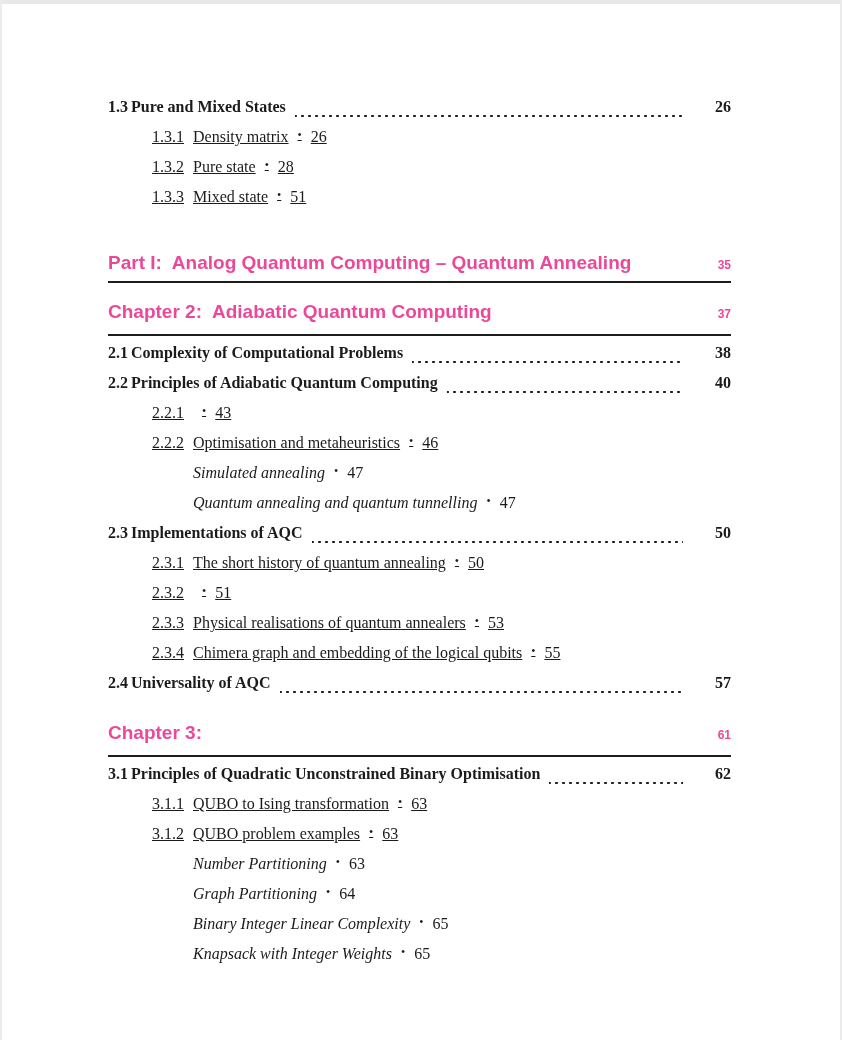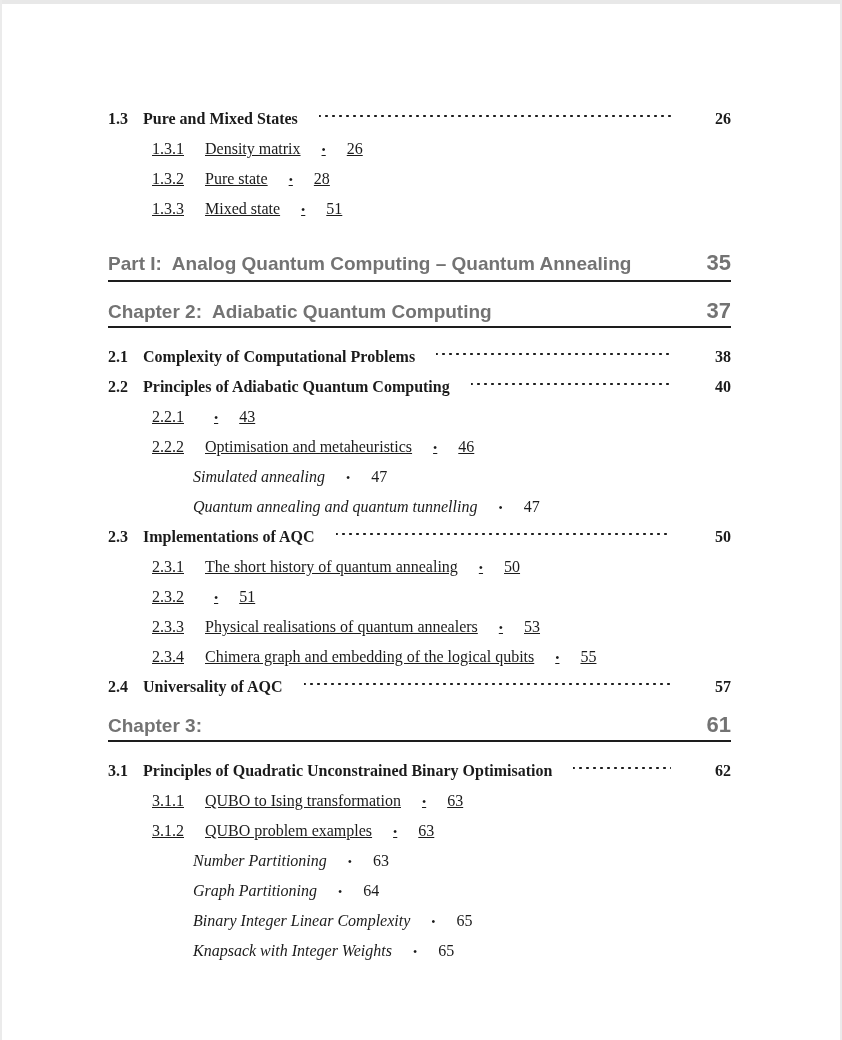--- a/index.html
+++ b/index.html
@@ -11,21 +11,21 @@
     font-family: "Liberation Serif", serif;
     color: #1b1b1b;
     overflow: hidden;
   }
   .edge-top   { position:absolute; top:0; left:0; right:0; height:4px; background:#e8e8e8; }
   .edge-left  { position:absolute; top:0; left:0; bottom:0; width:2px; background:#ebebeb; }
   .edge-right { position:absolute; top:0; right:0; bottom:0; width:2px; background:#ebebeb; }
 
   .content { position:absolute; left:108px; top:98px; width:623px; }
 
-  .row { display:flex; align-items:flex-end; height:30px; font-size:16px; white-space:nowrap;gap:12px; }
+  .row { display:flex; align-items:flex-start; height:30px; font-size:16px; white-space:nowrap; }
   .row .num { min-width:23px; }
   .sec .num, .sec .title { font-weight:bold; }
   .sec .pageR { font-weight:bold; min-width:36px; text-align:right; }
   .leader {
     flex:1; align-self:stretch;
     margin:0 12px 0 9px;
     background-image: radial-gradient(circle, #1b1b1b 1.05px, transparent 1.45px);
     background-size: 7px 30px;
     background-position: 4px 3px;
     background-repeat: repeat-x;
@@ -33,31 +33,31 @@
   .sub { padding-left:44px;text-decoration:underline; }
   .sub .num { min-width:41px; font-weight:normal; }
   .subsub { padding-left:85px; font-style:italic; }
   .bullet { font-style:normal; font-size:12px; margin:0 9px; }
   .pageI { font-style:normal; }
 
   .heading {
     display:flex; align-items:baseline;
     font-family:"Liberation Sans", sans-serif;
     font-weight:bold; font-size:19px; line-height:22px;
-    color:#737373;
+    color:#ec4899;
     border-bottom:2px solid #1d1d1d;
     margin-bottom:8px;
     white-space:nowrap;
     justify-content:space-between;
   }
   .heading .hlabel { margin-right:10px; }
   .heading .spacer { flex:1; }
-  .heading .hpage { font-size:22px; }
+  .heading .hpage { font-size:12px; }
   .part    { margin-top:34px; padding-bottom:5px; }
-  .chapter { margin-top:18px; padding-bottom:3px; }
+  .chapter { margin-top:18px; padding-bottom:9px; }
 </style>
 </head>
 <body>
 
 <div class="edge-top"></div>
 <div class="edge-left"></div>
 <div class="edge-right"></div>
 
 <div class="content">
     <div class="row sec">

